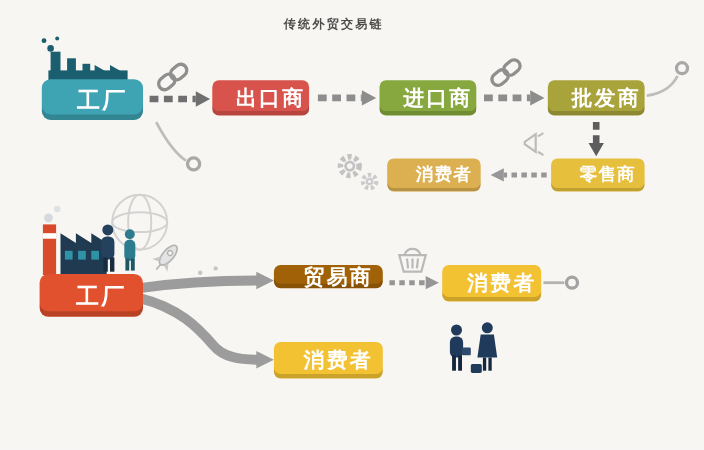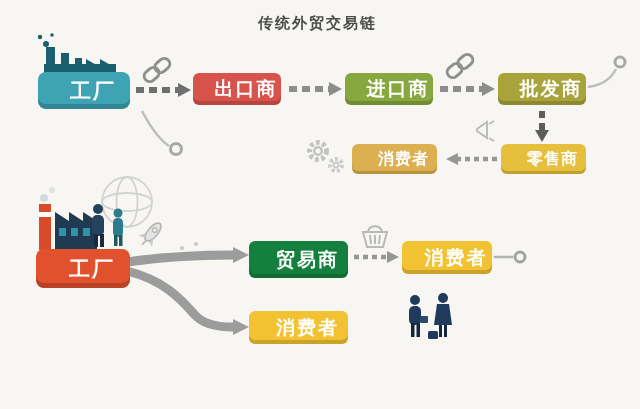--- a/index.html
+++ b/index.html
@@ -12,21 +12,21 @@
   .layer { position:absolute; left:0; top:0; }
   .node {
     position:absolute; display:flex; align-items:center; justify-content:center;
     color:#ffffff; font-weight:bold; border-radius:6px;
     box-shadow: inset 0 -4px 0 rgba(0,0,0,0.16);
     font-size:19px; letter-spacing:2px; white-space:nowrap;padding-left:18px;
   }
   .node.small { font-size:16px; letter-spacing:1px; box-shadow: inset 0 -3px 0 rgba(0,0,0,0.16); }
   .node.big   { font-size:21px; border-radius:8px; box-shadow: inset 0 -5px 0 rgba(0,0,0,0.18); }
   .chain-title {
-    position:absolute; font-size:15px; font-weight:bold; color:#4c4c4c; letter-spacing:2px;
+    position:absolute; font-size:11px; font-weight:bold; color:#4c4c4c; letter-spacing:2px;
   }
 </style>
 </head>
 <body>
 
 <div class="canvas" style="background-color: rgb(247, 246, 243);">
 
   <svg class="layer" width="640" height="409" viewBox="0 0 640 409">
 
     <g stroke="#cfcfcf" fill="none" stroke-width="1.8" opacity="0.9">
@@ -183,19 +183,19 @@
   <div class="node" style="left: 193px; top: 73px; width: 88px; height: 32px; background-color: rgb(216, 83, 75);">出口商</div>
 
   <div class="node" style="left: 498px; top: 73px; width: 88px; height: 32px; background-color: rgb(169, 163, 60);">批发商</div>
 
   <div class="node small" style="left: 501px; top: 144px; width: 85px; height: 30px; background-color: rgb(230, 191, 60);">零售商</div>
 
   <div class="node small" style="left: 352px; top: 144px; width: 85px; height: 30px; background-color: rgb(220, 176, 80);">消费者</div>
 
   <div class="node big" style="left: 36px; top: 249px; width: 94px; height: 39px; background-color: rgb(226, 81, 46);">工厂</div>
 
-  <div class="node" style="left: 249px; top: 241px; width: 99px; height: 37px; background-color: #15803d;">贸易商</div>
+  <div class="node" style="left: 249px; top: 241px; width: 99px; height: 21px; background-color: #a16207;">贸易商</div>
 
   <div class="node" style="left: 402px; top: 241px; width: 90px; height: 33px; background-color: rgb(242, 194, 51);">消费者</div>
 
   <div class="node" style="left: 249px; top: 311px; width: 99px; height: 33px; background-color: rgb(242, 194, 51);">消费者</div>
 
 </div>
 
 </body></html>

